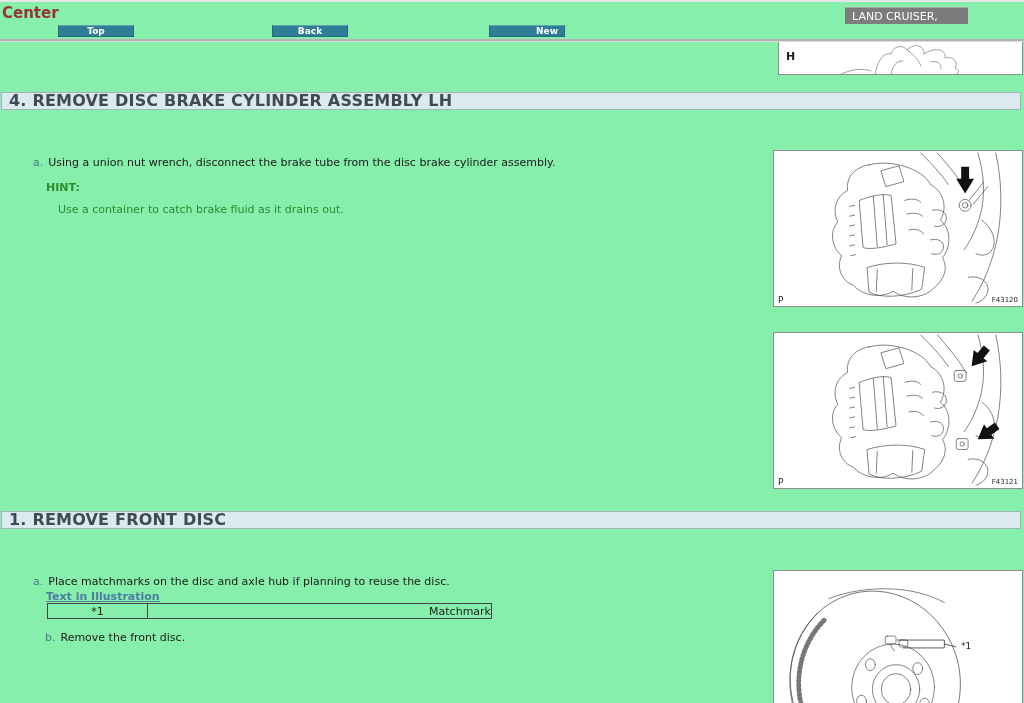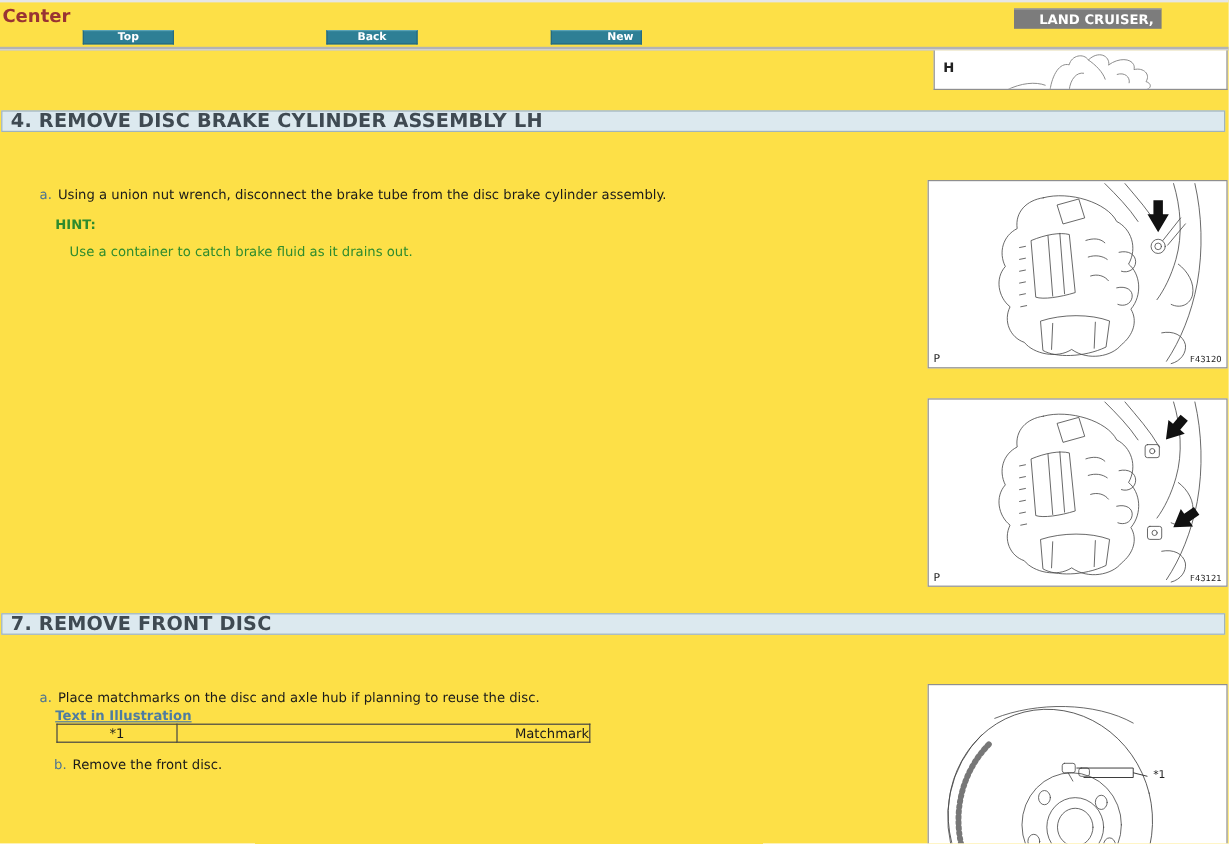--- a/index.html
+++ b/index.html
@@ -1,33 +1,33 @@
 <!DOCTYPE html>
 <html><head>
 <meta charset="utf-8">
 <style>
   * { margin:0; padding:0; box-sizing:border-box; }
   html,body { background:#fff; }
   #page {
     position:relative; width:1024px; height:703px; overflow:hidden;
     font-family:"DejaVu Sans","Liberation Sans",sans-serif; font-size:11px; color:#1a1a1a;
-    background:#fde047;
+    background:#86efac;
   }
   .abs { position:absolute; }
   #top-line { left:0; top:0; width:1024px; height:2px; background:#e6e6e6; }
   #page-title { left:2px; top:4px; font-size:15px; font-weight:bold; color:#993333; }
   .nav-btn {
     position:absolute; top:25px; width:76px; height:12px;
     background:#2e7f95; border:1px solid #266b80; border-top-color:#5aa3b5;
     color:#fff; font-size:9px; font-weight:bold; text-align:center; line-height:10px;
     cursor:pointer;
   }
   #model-badge {
     left:845px; top:7px; width:123px; height:17px; background:#7c7c7c;
-    color:#fff; font-weight:bold; font-size:11px; line-height:17px; padding-left:21px;
+    color:#fff; font-weight:normal; font-size:11px; line-height:17px; padding-left:7px;
     border-top:1px solid #a5a5a5;
   }
   #header-divider { left:0; top:39px; width:1024px; height:3px; background:#b3b3b3; border-bottom:1px solid #d9d9d9; }
   #partial-figure {
     left:778px; top:42px; width:245px; height:33px; background:#fff;
     border:1px solid #8f8f8f; border-top:none; overflow:hidden;
   }
   #partial-figure .corner-label { position:absolute; left:7px; top:8px; font-weight:bold; font-size:11px; color:#222; }
   .sec-head {
     left:1px; width:1020px; height:18px; background:#dce9ef; border:1px solid #9fb3bd;
@@ -50,23 +50,23 @@
   svg { display:block; }
 </style>
 </head>
 <body>
 
 <div id="page">
 
   <div id="top-line" class="abs"></div>
   <div id="page-title" class="abs">Center</div>
 
-  <div class="nav-btn" style="left:69px;">Top</div>
+  <div class="nav-btn" style="left:58px;">Top</div>
   <div class="nav-btn" style="left:272px;">Back</div>
-  <div class="nav-btn" style="left:459px;padding-left:40px;">New</div>
+  <div class="nav-btn" style="left:489px;padding-left:40px;">New</div>
 
   <div id="model-badge" class="abs">LAND CRUISER,</div>
   <div id="header-divider" class="abs"></div>
 
   <div id="partial-figure" class="abs">
     <svg width="245" height="33" viewBox="0 0 245 33">
       <g stroke="#888" stroke-width="0.8" fill="none" stroke-linecap="round">
         <path d="M96,33 C98,20 104,10 112,12 C114,4 124,2 128,8 C136,0 146,4 145,12"></path>
         <path d="M112,33 C113,24 118,18 124,19"></path>
         <path d="M145,12 C156,4 168,8 166,16 C174,14 180,20 176,26 C182,28 180,33 174,33"></path>
@@ -159,21 +159,21 @@
         <rect x="184" y="107" width="12" height="11" rx="2"></rect>
           <circle cx="190" cy="112.5" r="2.2"></circle>
       </g>
       <path d="M-4,-14 L4,-14 L4,-4 L9,-4 L0,10 L-9,-4 L-4,-4 Z" transform="translate(206,26) rotate(40)" fill="#111"></path>
       <path d="M-4,-14 L4,-14 L4,-4 L9,-4 L0,10 L-9,-4 L-4,-4 Z" transform="translate(214,102) rotate(55)" fill="#111"></path>
     </svg>
     <span class="p-label">P</span>
     <span class="fig-id">F43121</span>
   </div>
 
-  <div class="sec-head abs" style="top:511px;">7. REMOVE FRONT DISC</div>
+  <div class="sec-head abs" style="top:511px;">1. REMOVE FRONT DISC</div>
 
   <div class="step abs" style="left:33px; top:575px;">
     <span class="letter">a.</span><span>Place matchmarks on the disc and axle hub if planning to reuse the disc.</span>
   </div>
 
   <div class="ti-caption abs" style="left:46px; top:590px;">Text in Illustration</div>
 
   <table class="ti-table abs" style="left:47px; top:603px;">
     <tbody>
         <tr>

